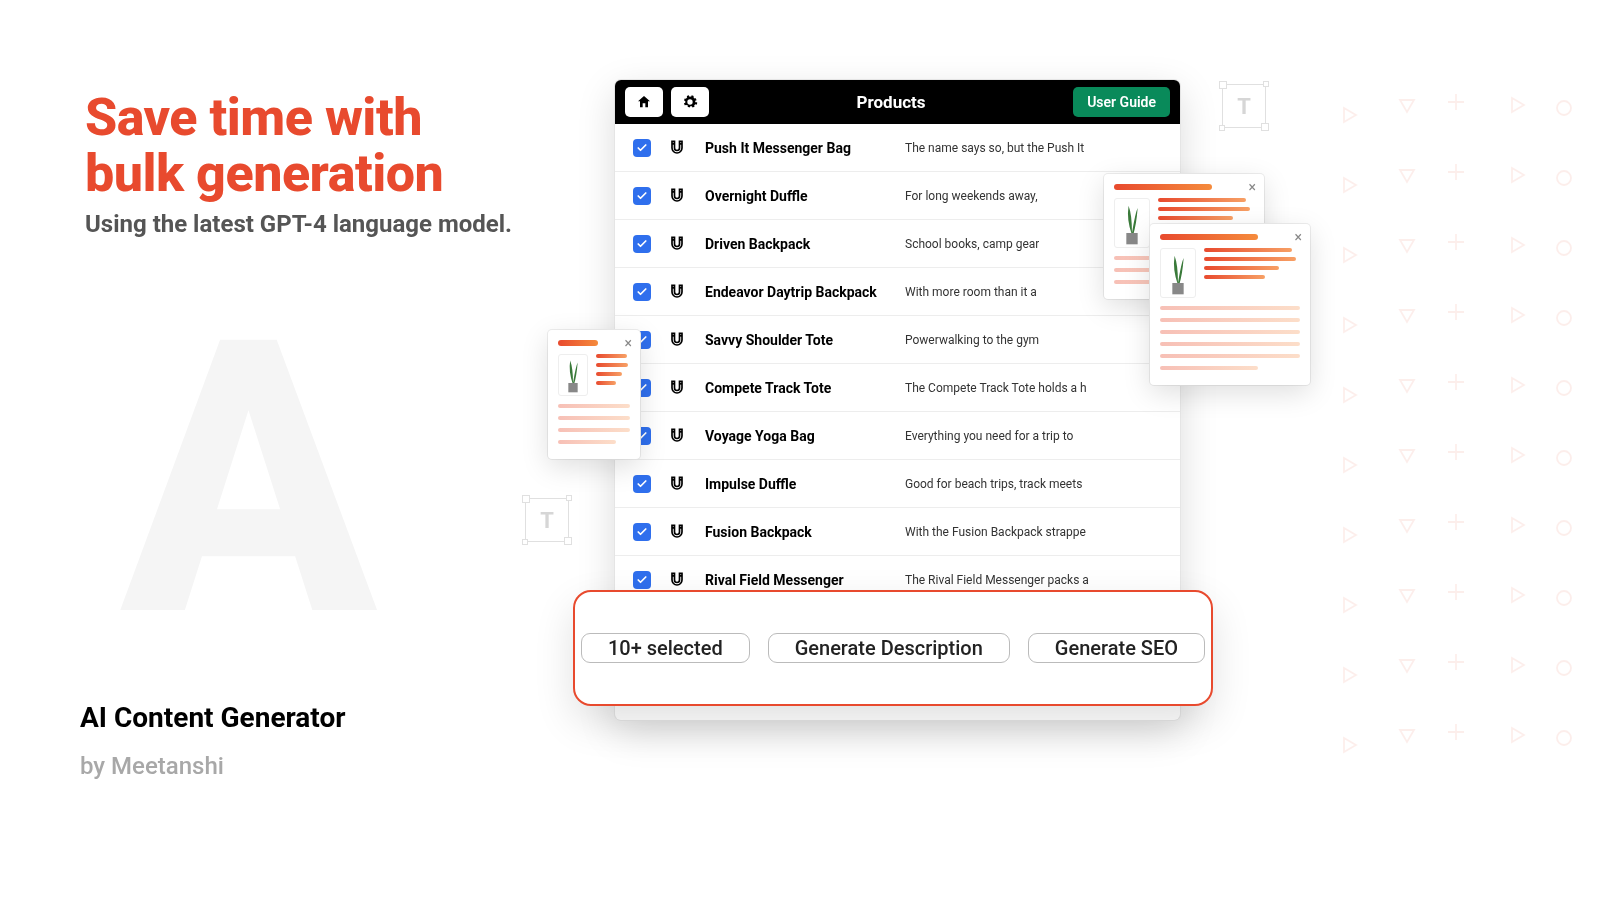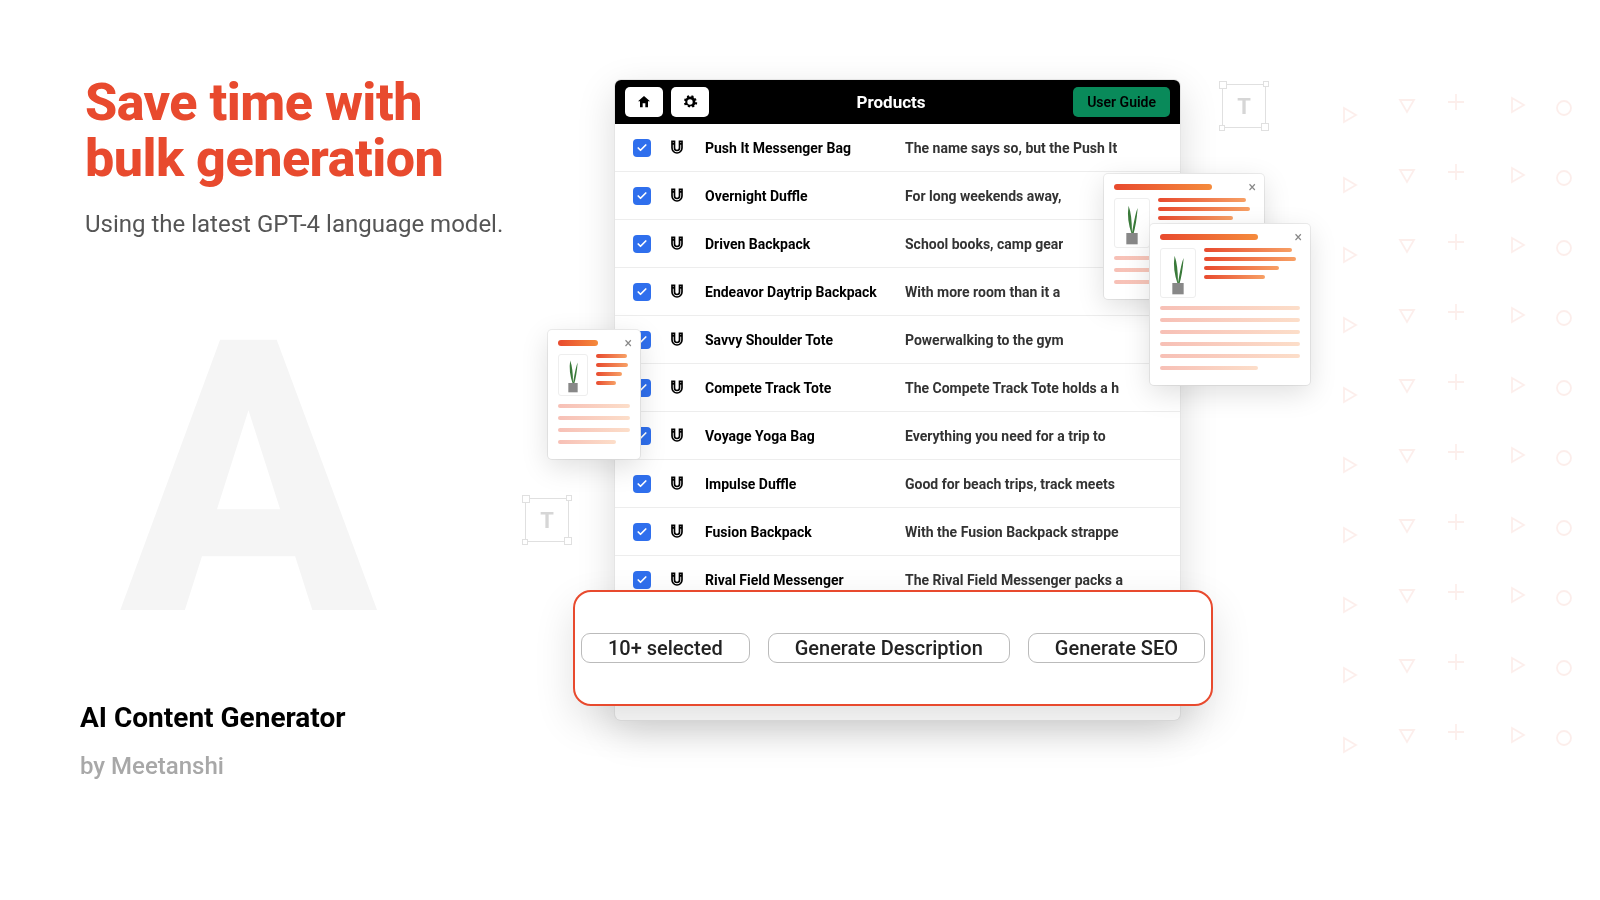--- a/index.html
+++ b/index.html
@@ -2,44 +2,44 @@
 <html><head>
 <meta charset="utf-8">
 <style>
 *{margin:0;padding:0;box-sizing:border-box;}
 body{font-family:-apple-system,BlinkMacSystemFont,"Segoe UI",Roboto,Helvetica,Arial,sans-serif;width:1600px;height:900px;background:#fff;position:relative;overflow:hidden;}
 
 
 .bg-deco{position:absolute;right:0;top:80px;width:260px;height:740px;opacity:0.09;}
 
 
-.headline{position:absolute;left:85px;top:75px;color:#e84a2e;font-weight:800;font-size:52px;line-height:1.08;letter-spacing:-0.5px;}
-.subhead{position:absolute;left:85px;top:210px;color:#555;font-size:24px;font-weight:400;}
+.headline{position:absolute;left:85px;top:90px;color:#e84a2e;font-weight:800;font-size:52px;line-height:1.08;letter-spacing:-0.5px;}
+.subhead{position:absolute;left:85px;top:210px;color:#555;font-size:24px;font-weight:700;}
 
 
 .brand{position:absolute;left:80px;bottom:120px;}
 .brand-name{font-weight:700;font-size:28px;color:#000;}
 .brand-by{font-weight:500;font-size:24px;color:#a8a8a8;margin-top:18px;}
 
 
 .window{position:absolute;left:615px;top:80px;width:565px;height:640px;background:#fff;border-radius:6px;box-shadow:0 0 0 1px #e5e5e5,0 12px 38px rgba(0,0,0,0.15);overflow:hidden;}
 .titlebar{background:#000;height:44px;display:flex;align-items:center;padding:0 10px;gap:8px;}
 .titlebar-center{flex:1;text-align:center;color:#fff;font-weight:700;font-size:17px;}
 .tb-btn{width:38px;height:30px;background:#fff;border-radius:5px;display:flex;align-items:center;justify-content:center;color:#000;}
 .tb-btn svg{width:16px;height:16px;}
-.guide-btn{background:#098a5a;color:#000000;font-weight:600;font-size:14px;padding:7px 14px;border-radius:5px;}
+.guide-btn{background:#098a5a;color:#ffffff;font-weight:600;font-size:14px;padding:7px 14px;border-radius:5px;}
 
 .rows{ }
 .row{display:flex;align-items:center;height:48px;padding:0 18px;border-bottom:1px solid #ededed;font-size:14px;}
 .row:last-child{border-bottom:none;align-items:center;}
 .chk{width:18px;height:18px;border-radius:4px;background:#2f6fed;flex-shrink:0;display:flex;align-items:center;justify-content:center;margin-right:16px;}
 .chk svg{width:12px;height:12px;}
 .magnet-icon{width:20px;height:20px;flex-shrink:0;margin-right:18px;}
 .pname{font-weight:700;color:#000;width:200px;flex-shrink:0;}
-.pdesc{color:#333;font-size:14px;white-space:nowrap;overflow:hidden;font-weight:bold;}
+.pdesc{color:#333;font-size:12px;white-space:nowrap;overflow:hidden;}
 
 
 .actionbar{position:absolute;left:573px;top:590px;width:640px;height:116px;background:#fff;border:2.5px solid #e84a2e;border-radius:18px;box-shadow:0 16px 40px rgba(0,0,0,0.12);display:flex;align-items:center;justify-content:center;gap:18px;z-index:20;}
 .action-pill{padding:2px 26px;border:1.5px solid #bbb;border-radius:9px;font-size:20px;font-weight:500;color:#222;background:#fff;}
 
 
 .doccard{position:absolute;background:#fff;border-radius:4px;box-shadow:0 8px 28px rgba(0,0,0,0.13),0 0 0 1px #eee;padding:10px;z-index:5;}
 .dc-top{height:6px;background:linear-gradient(90deg,#e84a2e,#f58b3c);border-radius:3px;margin-bottom:8px;}
 .dc-close{position:absolute;right:8px;top:6px;color:#888;font-size:14px;line-height:1;}
 .dc-body{display:flex;gap:8px;}

